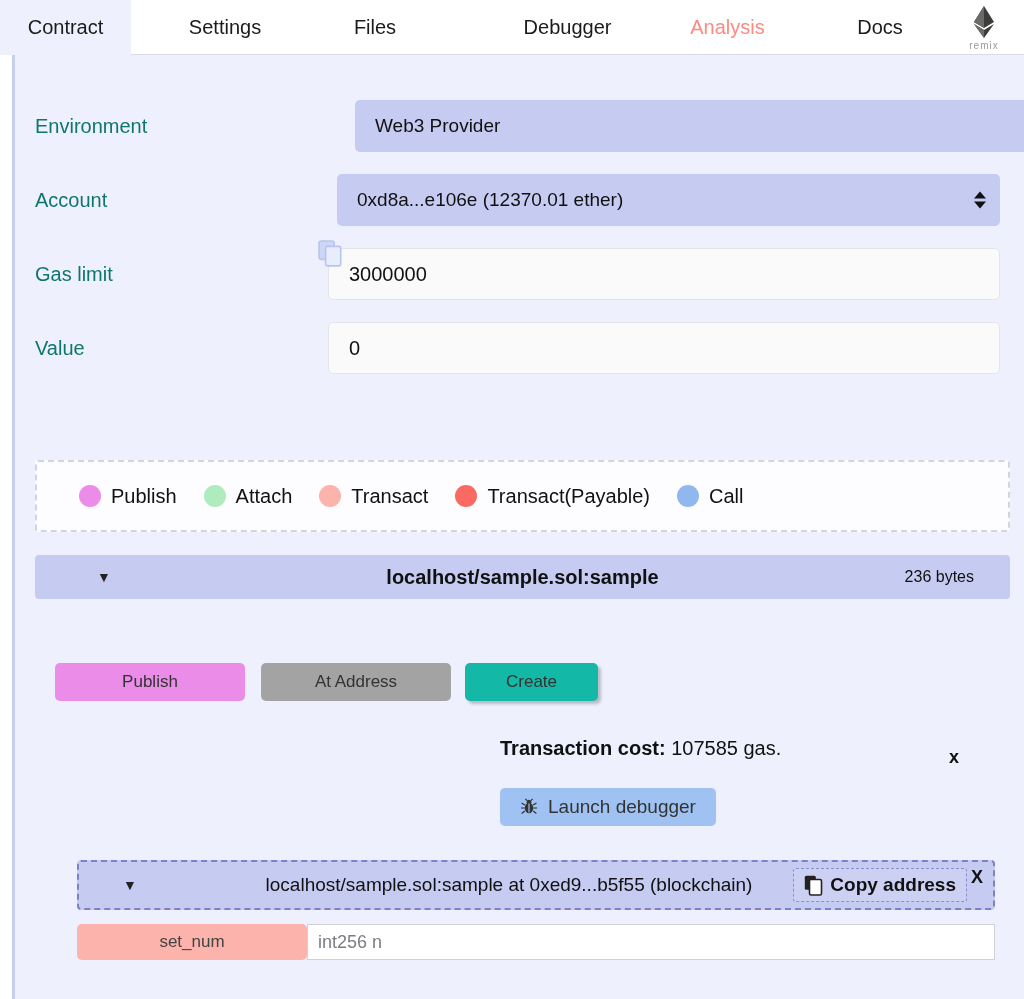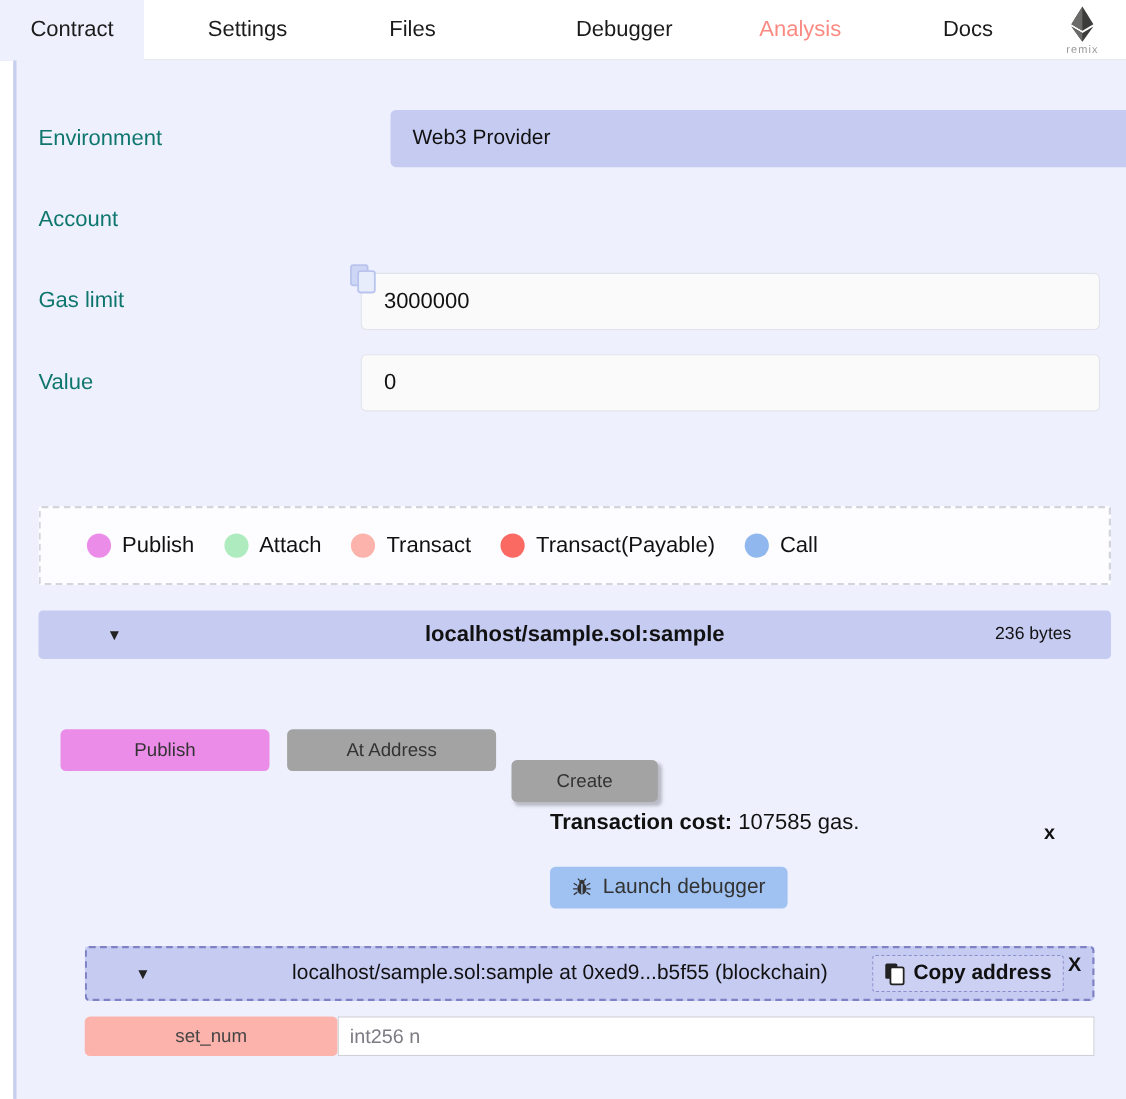--- a/index.html
+++ b/index.html
@@ -105,21 +105,21 @@
 
   
   .btn {
     position: absolute; height: 38px; border: none; border-radius: 5px;
     font-size: 17px; color: #333; cursor: pointer;
     display: flex; align-items: center; justify-content: center;
     font-family: "Liberation Sans", sans-serif;
   }
   .btn-publish  { background: #eb8ce8; }
   .btn-ataddr   { background: #a3a3a3; }
-  .btn-create   { background: #a3a3a3; box-shadow: 3px 3px 3px rgba(120,120,130,.45); margin-top: 28px; }
+  .btn-create   { background: #14b8a6; box-shadow: 3px 3px 3px rgba(120,120,130,.45); }
 
   .txcost {
     position: absolute; left: 485px; top: 682px;
     font-size: 20px; color: #111;
   }
   .txcost b { font-weight: bold; }
   .txcost-x {
     position: absolute; left: 934px; top: 692px;
     font-size: 18px; color: #111; cursor: pointer; font-weight: bold;
   }
@@ -218,20 +218,27 @@
         <span>Web3 Provider</span>
         <span class="spinner">
           <span class="tri-up"></span>
             <span class="tri-dn"></span>
         </span>
       </div>
     </div>
 
     <div class="row" style="top:119px;">
       <div class="row-label">Account</div>
+      <div class="select-box" style="left:322px;width:663px;">
+        <span>0xd8a...e106e (12370.01 ether)</span>
+        <span class="spinner">
+          <span class="tri-up"></span>
+            <span class="tri-dn"></span>
+        </span>
+      </div>
     </div>
 
     <div class="row" style="top:193px;">
       <div class="row-label">Gas limit</div>
       <div class="text-input" style="left:313px;width:672px;">
         <span>3000000</span>
       </div>
     </div>
 
     <div class="row" style="top:267px;">

